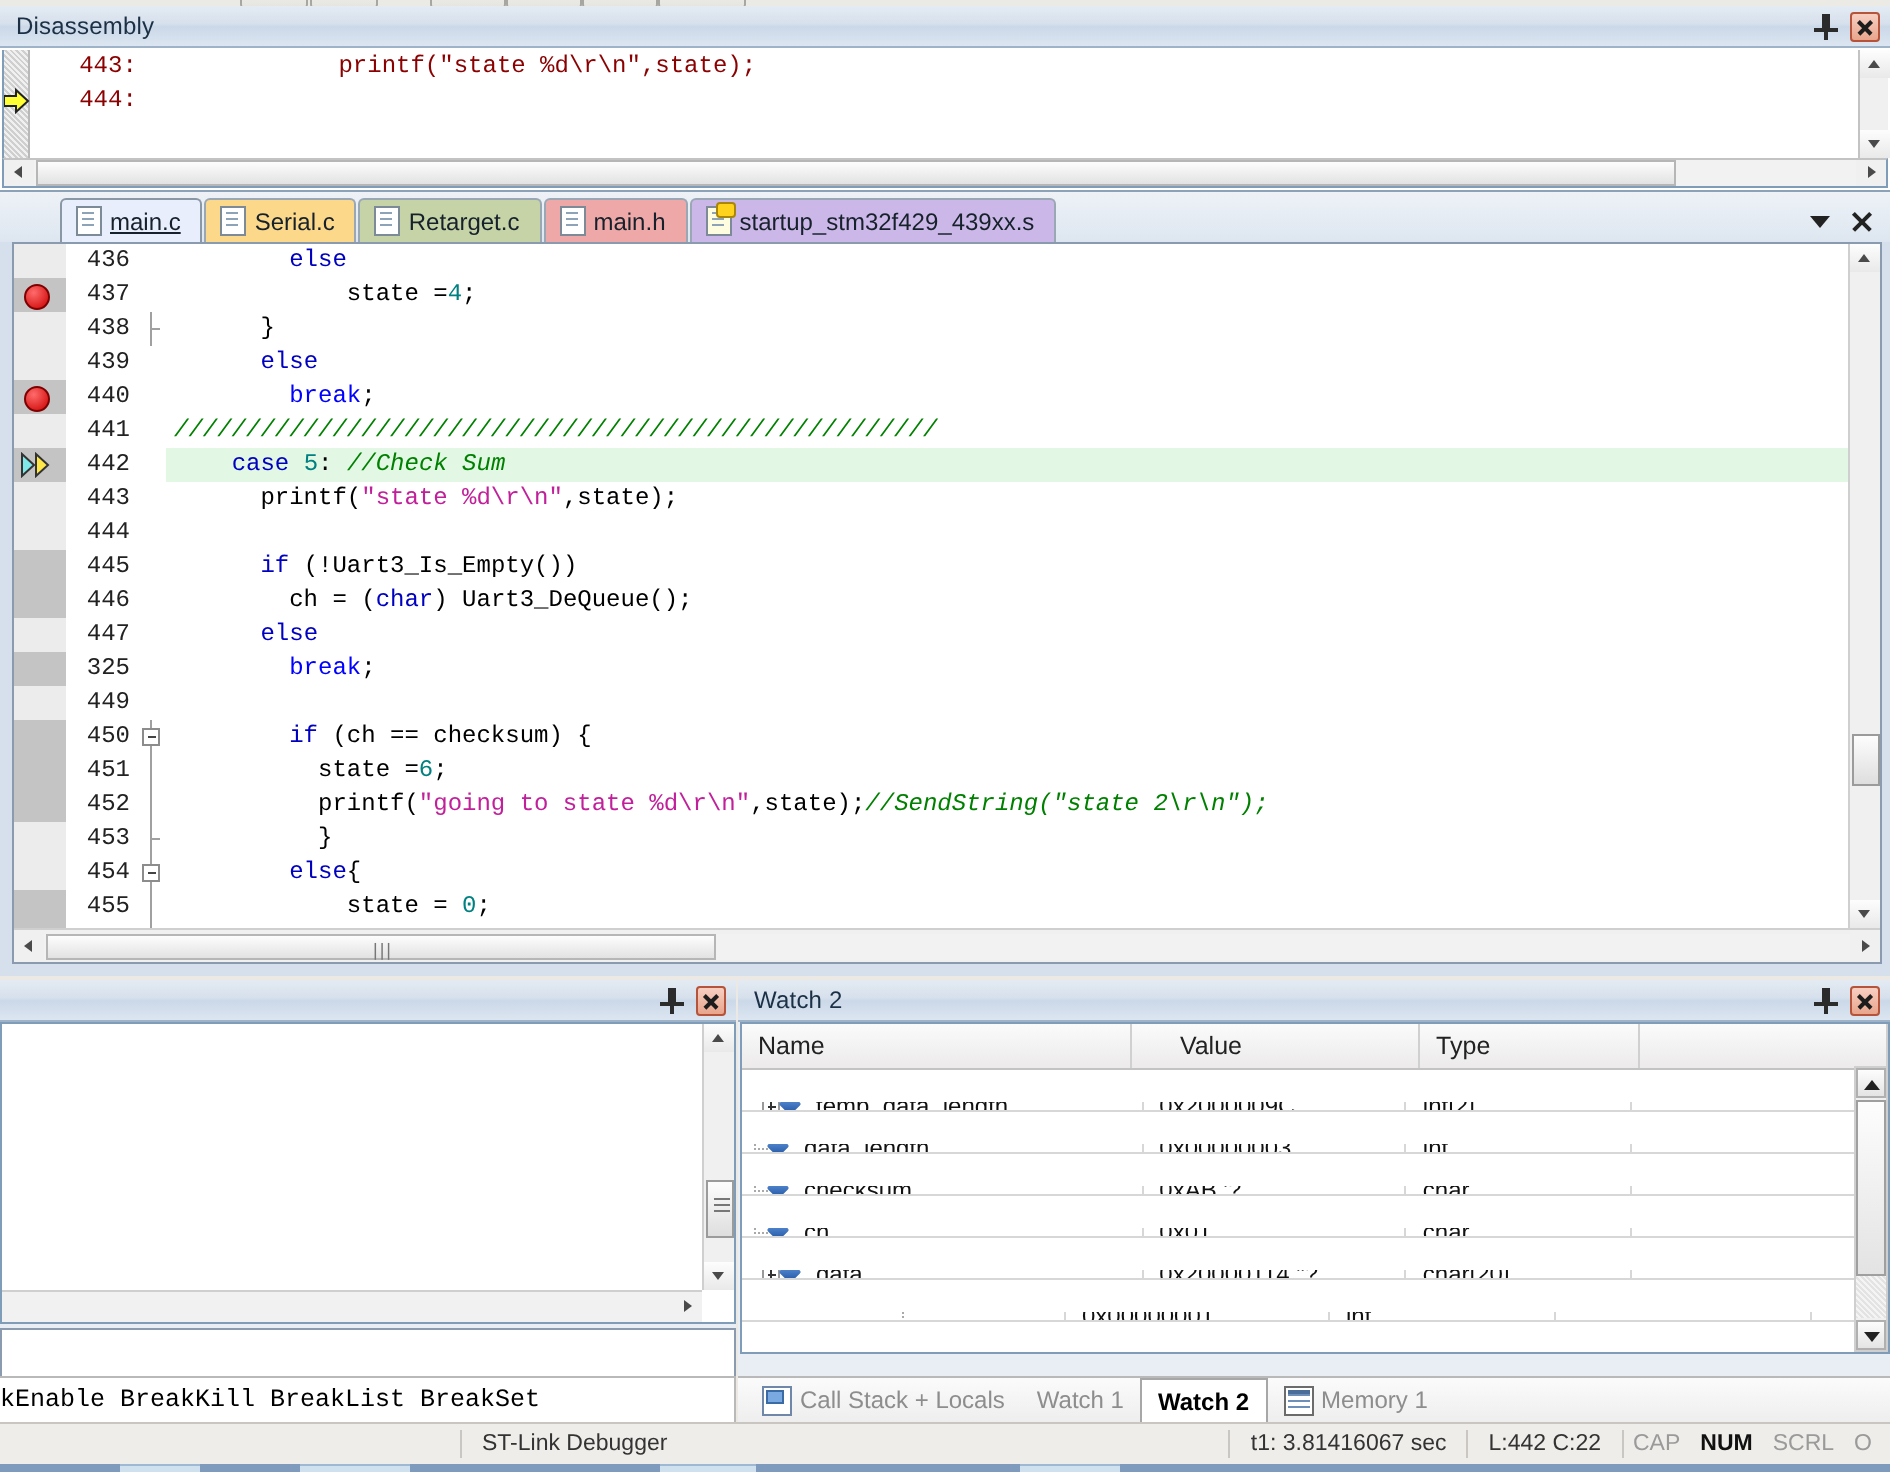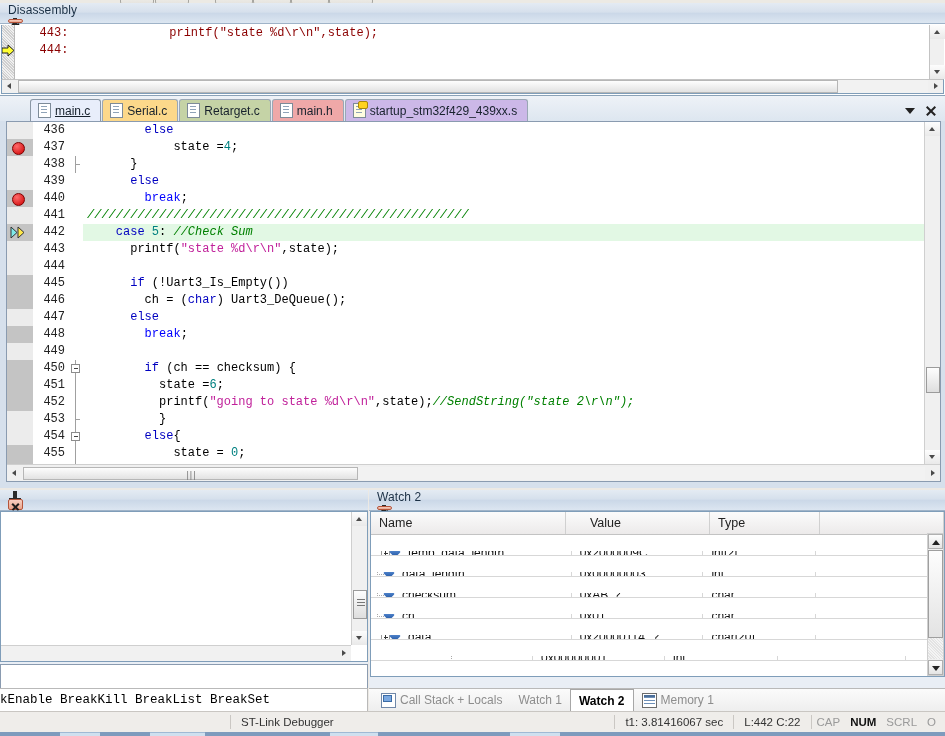--- a/index.html
+++ b/index.html
@@ -10,26 +10,25 @@
     font-size:12px;color:#000;
     -webkit-font-smoothing:none;
   }
   .app{position:relative;width:945px;height:736px;}
 
   
   .panel-title{
     height:21px;
     background:linear-gradient(to bottom,#e4ebf3 0%,#d6e0ec 45%,#cbd8e8 52%,#dce6f1 100%);
     border-bottom:1px solid #9fb3c8;
-    display:flex;
+    display:flex;align-items:center;
     font-size:12px;color:#1b3045;
     padding:0 2px 0 8px;
     box-sizing:border-box;
     position:relative;
-    flex-direction:column;
   }
   .panel-title .ttl{flex:1;letter-spacing:.1px;}
   .pin-icon{width:14px;height:14px;position:relative;margin-right:5px;cursor:pointer;}
   .pin-icon::before{content:"";position:absolute;left:5px;top:1px;width:4px;height:8px;background:#2b2b2b;}
   .pin-icon::after{content:"";position:absolute;left:1px;top:8px;width:12px;height:2px;background:#2b2b2b;
     box-shadow:0 2px 0 -0.5px #2b2b2b inset;}
   .pin-stem{position:absolute;left:6px;top:9px;width:2px;height:5px;background:#2b2b2b;}
   .close-btn{
     width:15px;height:15px;margin-right:3px;
     background:linear-gradient(to bottom,#f7cfc2,#e8a58c);
@@ -340,21 +339,21 @@
           <div class="numcell">438</div>
           <div class="numcell">439</div>
           <div class="numcell">440</div>
           <div class="numcell">441</div>
           <div class="numcell">442</div>
           <div class="numcell">443</div>
           <div class="numcell">444</div>
           <div class="numcell">445</div>
           <div class="numcell">446</div>
           <div class="numcell">447</div>
-          <div class="numcell">448</div>
+          <div class="numcell">325</div>
           <div class="numcell">449</div>
           <div class="numcell">450</div>
           <div class="numcell">451</div>
           <div class="numcell">452</div>
           <div class="numcell">453</div>
           <div class="numcell">454</div>
           <div class="numcell">455</div>
           <div class="numcell">456</div>
         </div>
       <div class="fold-col" id="fold-col">

